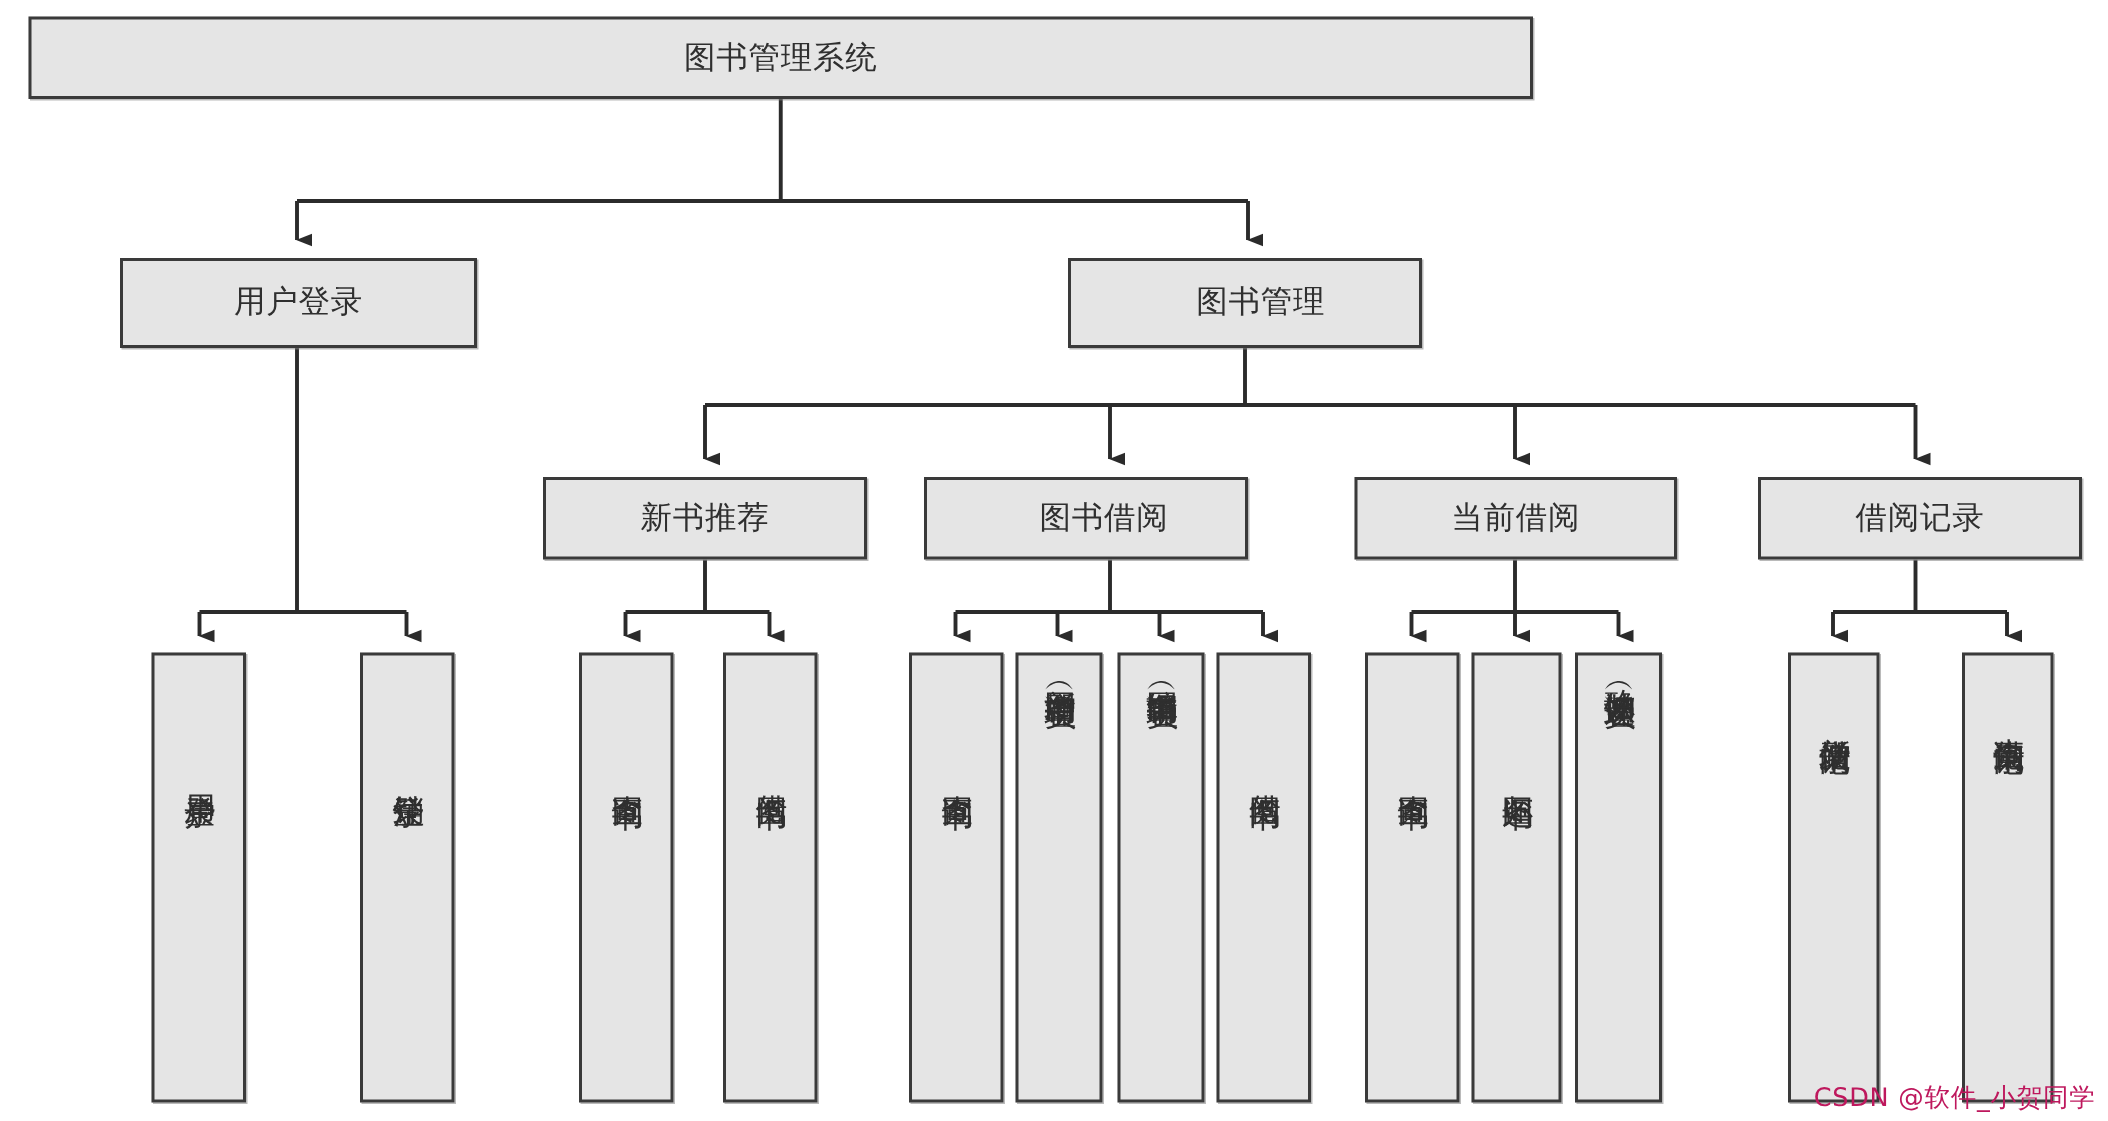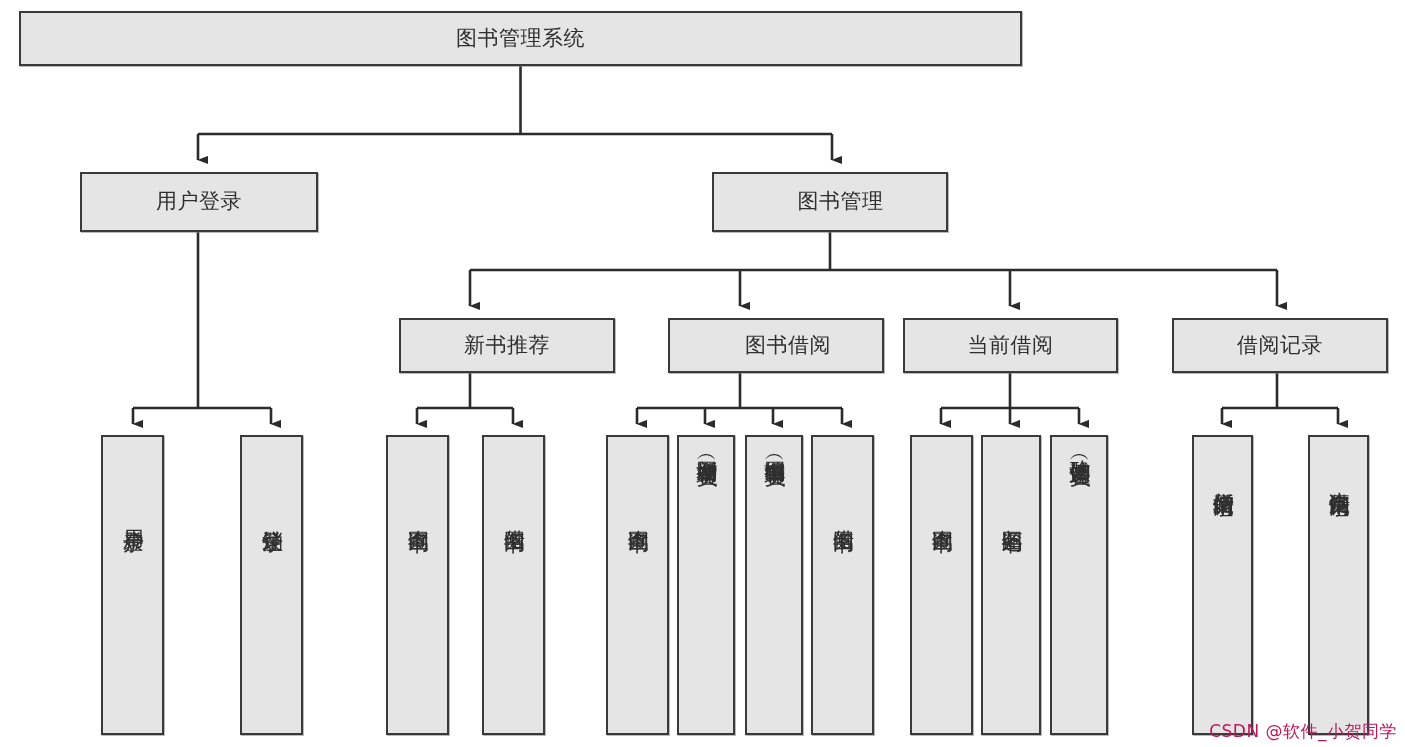--- a/index.html
+++ b/index.html
@@ -132,24 +132,24 @@
     <span class="lbl">图书管理系统</span>
   </div>
 
   <div class="node l2" style="left:80px; top:172px; width:238px; height:60px;">
     <span class="lbl">用户登录</span>
   </div>
   <div class="node l2" style="left:712px; top:172px; width:236px; height:60px;padding-left:21px;">
     <span class="lbl">图书管理</span>
   </div>
 
-  <div class="node l3" style="left:362px; top:318px; width:216px; height:55px;margin-left:37px;">
+  <div class="node l3" style="left:362px; top:318px; width:216px; height:55px;">
     <span class="lbl">新书推荐</span>
   </div>
-  <div class="node l3" style="left:668px; top:318px; width:216px; height:55px;padding-left:24px;">
+  <div class="node l3" style="left:616px; top:318px; width:216px; height:55px;padding-left:24px;">
     <span class="lbl">图书借阅</span>
   </div>
   <div class="node l3" style="left:1172px; top:318px; width:216px; height:55px;">
     <span class="lbl">借阅记录</span>
   </div>
   <div class="node l3" style="left:903px; top:318px; width:215px; height:55px;">
     <span class="lbl">当前借阅</span>
   </div>
 
   <div class="node leaf short" style="left:101px; top:435px; width:63px; height:300px; padding-top:76px;">

